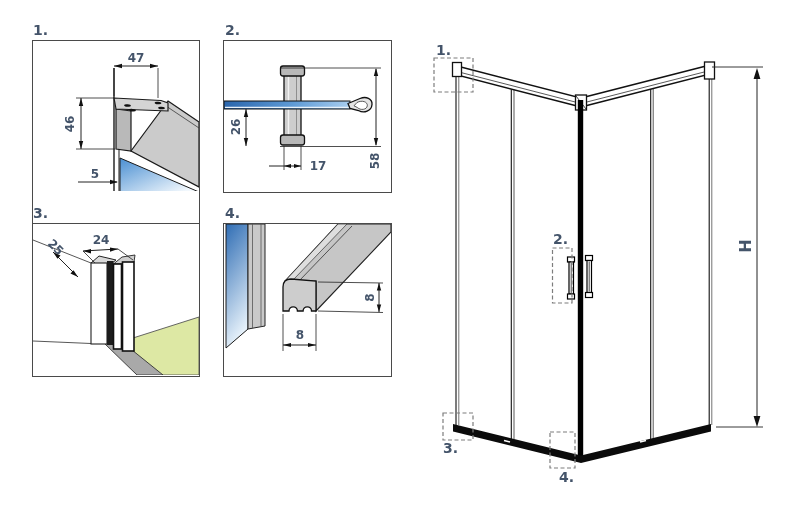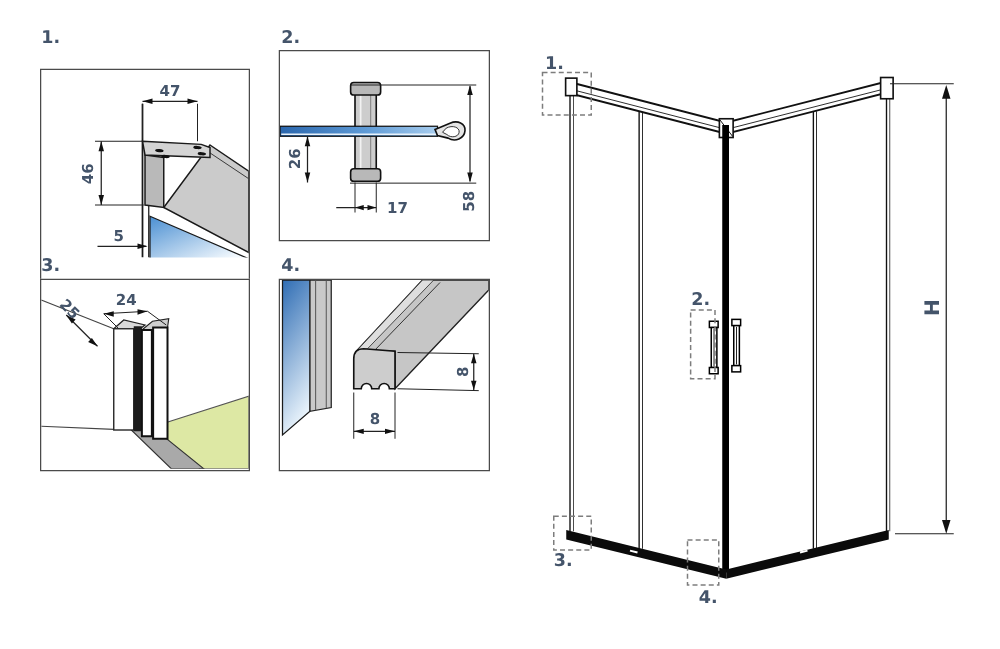--- a/index.html
+++ b/index.html
@@ -13,21 +13,21 @@
   .dim{font-size:12px;font-weight:600;}
   .callout{font-size:14px;font-weight:600;}
   .hdim{font-size:16px;font-weight:600;}
 </style>
 </head>
 <body>
 
 <div id="stage">
 
   <div class="detail-label" style="left:33px;top:22px;">1.</div>
-  <div class="detail-box" style="left:32px;top:55px;width:168px;height:191px;">
+  <div class="detail-box" style="left:32px;top:40px;width:168px;height:191px;">
     <svg width="166" height="150" viewBox="0 0 166 150">
       <defs>
         <linearGradient id="g1" x1="0" y1="0" x2="0.9" y2="0.9">
           <stop offset="0" stop-color="#4a8fd2"></stop>
             <stop offset="1" stop-color="#f2f8fd"></stop>
         </linearGradient>
       </defs>
 
       <polygon points="87,117 166,151 87,151" fill="url(#g1)" stroke="#1a1a1a" stroke-width="1"></polygon>
 

